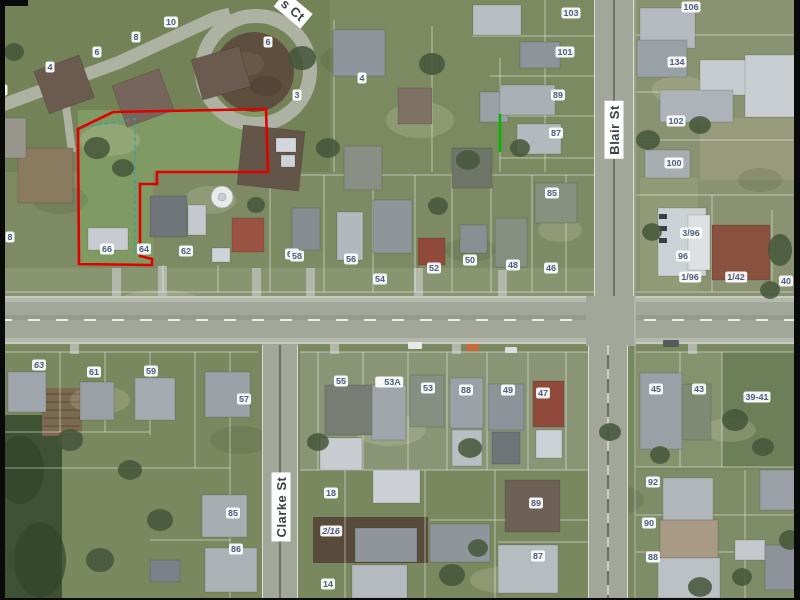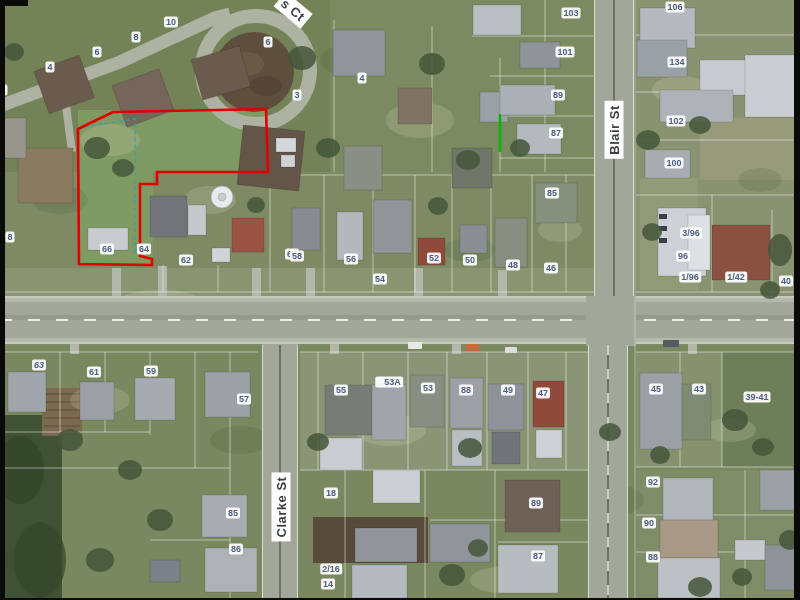--- a/index.html
+++ b/index.html
@@ -344,58 +344,58 @@
       <span class="hn" style="left: 136px; top: 37px;">8</span>
       <span class="hn" style="left: 171px; top: 22px;">10</span>
       <span class="hn" style="left: 268px; top: 42px;">6</span>
       <span class="hn" style="left: 362px; top: 78px;">4</span>
       <span class="hn" style="left: 297px; top: 95px;">3</span>
       <span class="hn" style="left: 563px; top: 13px; margin-left: 8px;">103</span>
       <span class="hn" style="left: 565px; top: 52px;">101</span>
       <span class="hn" style="left: 558px; top: 95px;">89</span>
       <span class="hn" style="left: 556px; top: 133px;">87</span>
       <span class="hn" style="left: 552px; top: 193px;">85</span>
-      <span class="hn" style="left: 675px; top: 7px;">106</span>
+      <span class="hn" style="left: 691px; top: 7px;">106</span>
       <span class="hn" style="left: 677px; top: 62px;">134</span>
       <span class="hn" style="left: 676px; top: 121px;">102</span>
       <span class="hn" style="left: 674px; top: 163px;">100</span>
       <span class="hn" style="left: 691px; top: 233px;">3/96</span>
       <span class="hn" style="left: 683px; top: 256px;">96</span>
       <span class="hn" style="left: 690px; top: 277px;">1/96</span>
       <span class="hn" style="left: 736px; top: 277px;">1/42</span>
       <span class="hn" style="left: 786px; top: 281px;">40</span>
       <span class="hn" style="left: 10px; top: 237px;">8</span>
       <span class="hn" style="left: 107px; top: 249px;">66</span>
       <span class="hn" style="left: 144px; top: 249px;">64</span>
-      <span class="hn" style="left: 186px; top: 251px; margin-top: 9px;">62</span>
+      <span class="hn" style="left: 186px; top: 251px;">62</span>
       <span class="hn" style="left: 244px; top: 254px; margin-left: 48px;">60</span>
       <span class="hn" style="left: 297px; top: 256px;">58</span>
       <span class="hn" style="left: 351px; top: 259px;">56</span>
       <span class="hn" style="left: 380px; top: 260px; margin-top: 19px;">54</span>
-      <span class="hn" style="left: 434px; top: 258px;">52</span>
+      <span class="hn" style="left: 434px; top: 268px;">52</span>
       <span class="hn" style="left: 470px; top: 260px;">50</span>
       <span class="hn" style="left: 513px; top: 265px;">48</span>
       <span class="hn" style="left: 551px; top: 268px;">46</span>
       <span class="hn" style="left: 39px; top: 365px; font-style: italic;">63</span>
       <span class="hn" style="left: 94px; top: 372px;">61</span>
       <span class="hn" style="left: 151px; top: 371px;">59</span>
       <span class="hn" style="left: 244px; top: 399px;">57</span>
-      <span class="hn" style="left: 341px; top: 390px;">55</span>
+      <span class="hn" style="left: 341px; top: 381px;">55</span>
       <span class="hn" style="left: 389px; top: 382px; padding-left: 9px;">53A</span>
       <span class="hn" style="left: 428px; top: 388px;">53</span>
       <span class="hn" style="left: 466px; top: 390px;">88</span>
       <span class="hn" style="left: 508px; top: 390px;">49</span>
       <span class="hn" style="left: 543px; top: 393px;">47</span>
       <span class="hn" style="left: 656px; top: 389px; text-align: center;">45</span>
       <span class="hn" style="left: 699px; top: 389px;">43</span>
       <span class="hn" style="left: 757px; top: 397px;">39-41</span>
       <span class="hn" style="left: 233px; top: 513px;">85</span>
       <span class="hn" style="left: 236px; top: 549px;">86</span>
       <span class="hn" style="left: 331px; top: 493px;">18</span>
-      <span class="hn" style="left: 331px; top: 569px;">2/16</span>
+      <span class="hn" style="left: 331px; top: 531px; font-style: italic;">2/16</span>
       <span class="hn" style="left: 328px; top: 584px;">14</span>
       <span class="hn" style="left: 536px; top: 503px;">89</span>
       <span class="hn" style="left: 538px; top: 556px;">87</span>
       <span class="hn" style="left: 653px; top: 482px;">92</span>
       <span class="hn" style="left: 649px; top: 523px;">90</span>
       <span class="hn" style="left: 653px; top: 557px;">88</span>
     </div>
 
   <div class="bar" id="bar-left"></div>
   <div class="bar" id="bar-right"></div>

